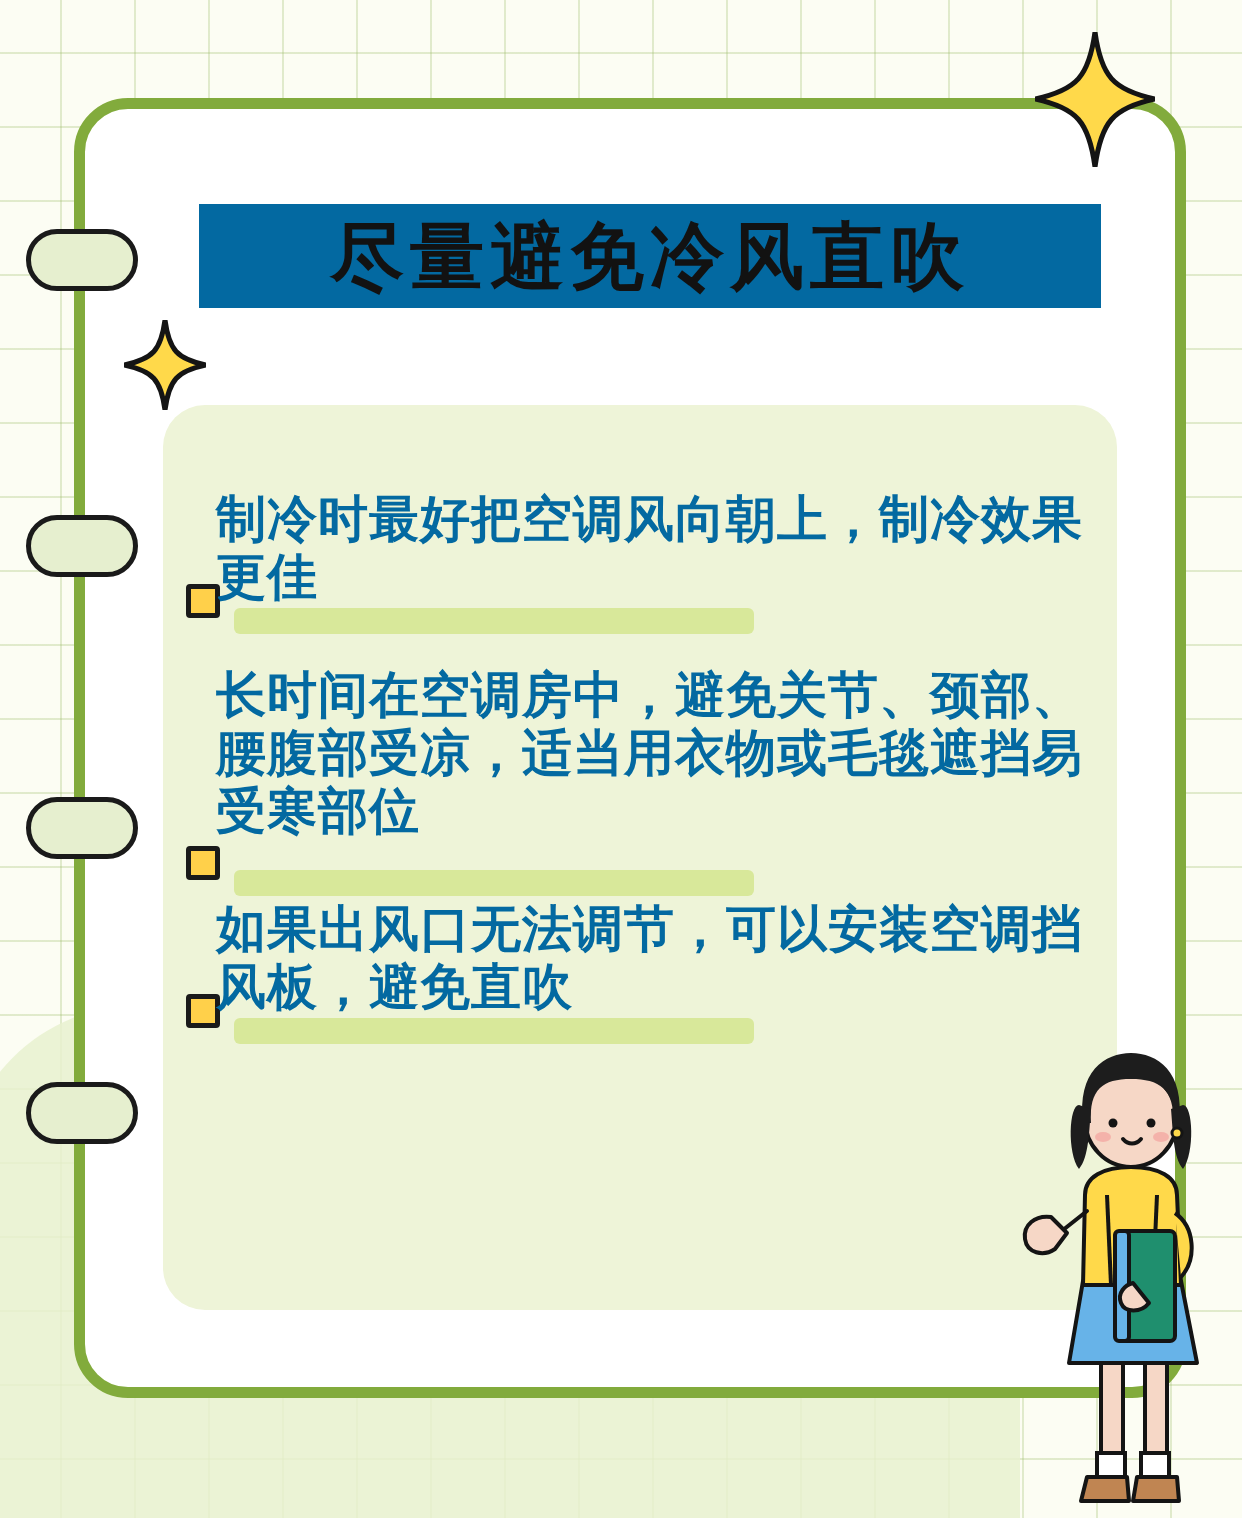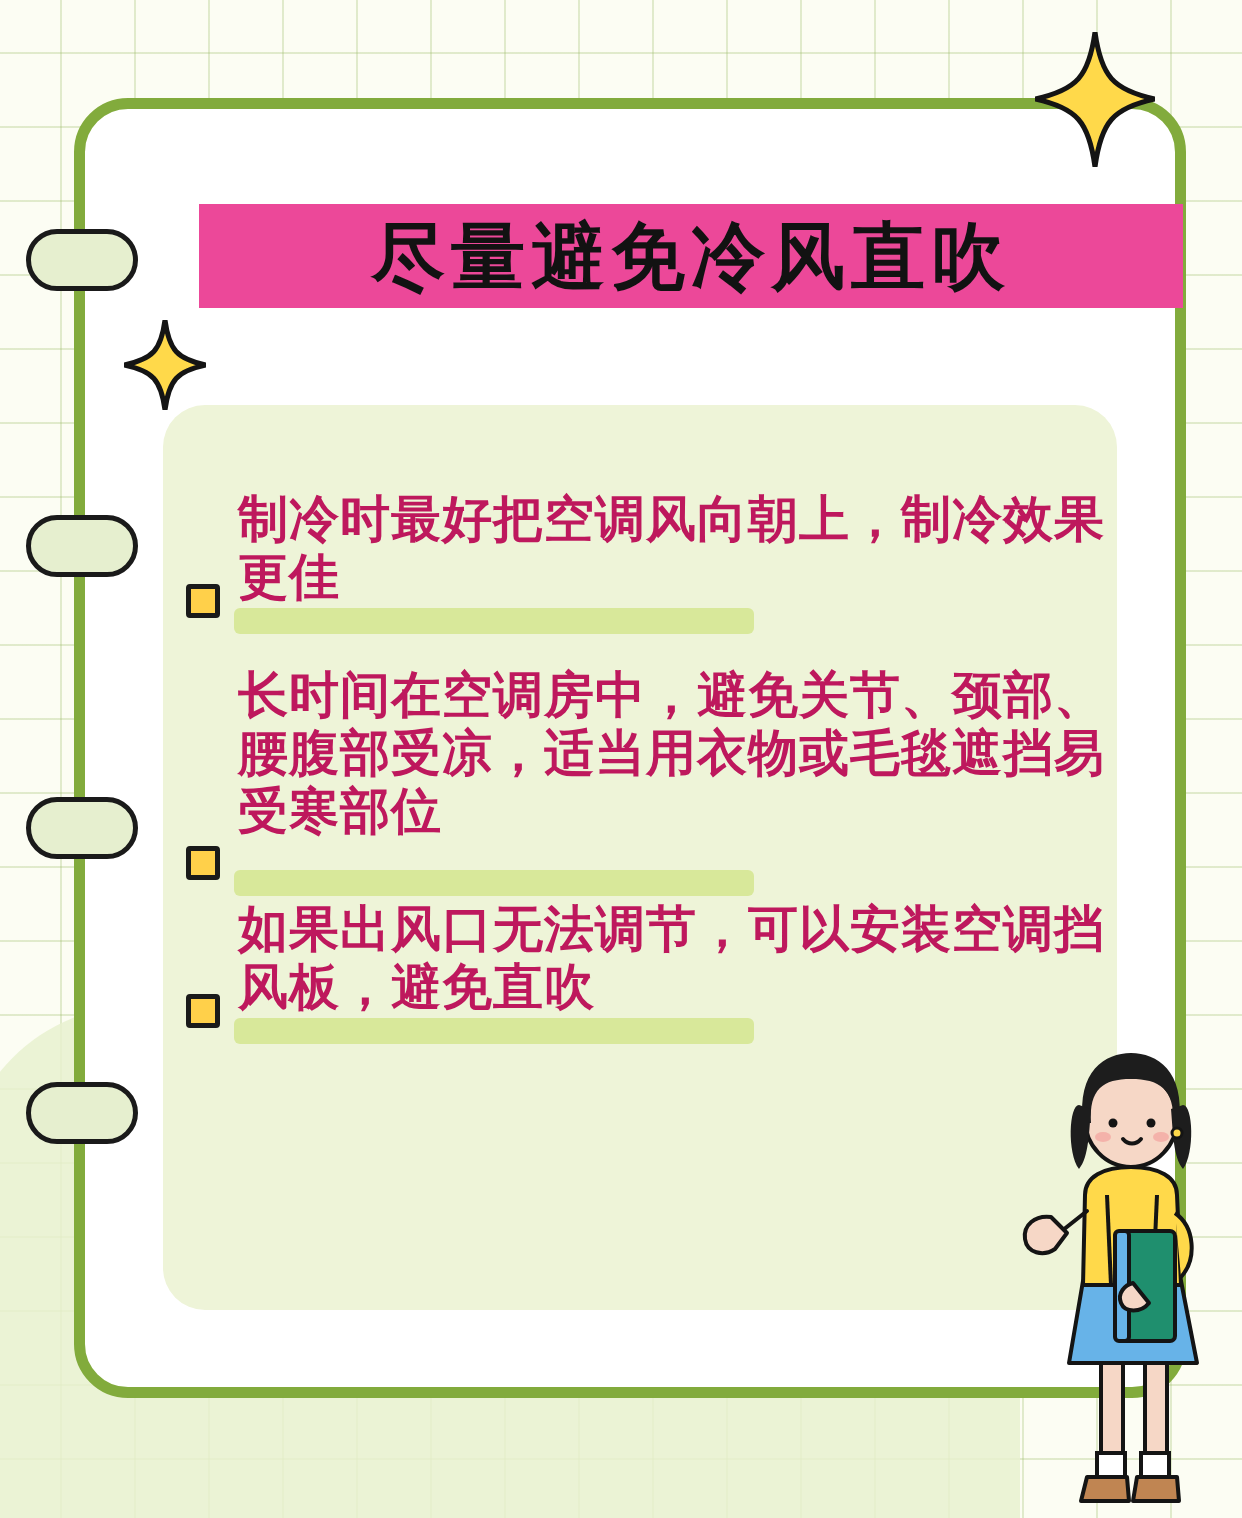--- a/index.html
+++ b/index.html
@@ -64,23 +64,23 @@
   .tab-1 { top: 229px; }
   .tab-2 { top: 515px; }
   .tab-3 { top: 797px; }
   .tab-4 { top: 1082px; }
 
   
   .title-band {
     position: absolute;
     left: 199px;
     top: 204px;
-    width: 984px;
+    width: 902px;
     height: 104px;
-    background: #ec4899;
+    background: #0369a1;
     display: flex;
     align-items: center;
     justify-content: center;
   }
   .title-text {
     font-size: 74px;
     font-weight: 700;
     color: #121212;
     letter-spacing: 6px;
     line-height: 1;
@@ -127,25 +127,25 @@
     background: #ffd04a;
     border: 5px solid #1a1a1a;
     box-sizing: border-box;
     border-radius: 4px;
   }
   .item-1 .item-square { top: 94px; }
   .item-2 .item-square { top: 94px; }
   .item-3 .item-square { top: 180px; }
 
   .item-text {
-    margin-left: 52px;
+    margin-left: 30px;
     font-size: 50px;
     font-weight: 700;
     line-height: 1.16;
-    color: #be185d;
+    color: #0369a1;
     letter-spacing: 1px;
     font-family: Liberation Serif, serif;
     position: relative;
     z-index: 2;
   }
   .underline-mark {
     position: absolute;
     left: 48px;
     width: 520px;
     height: 26px;

